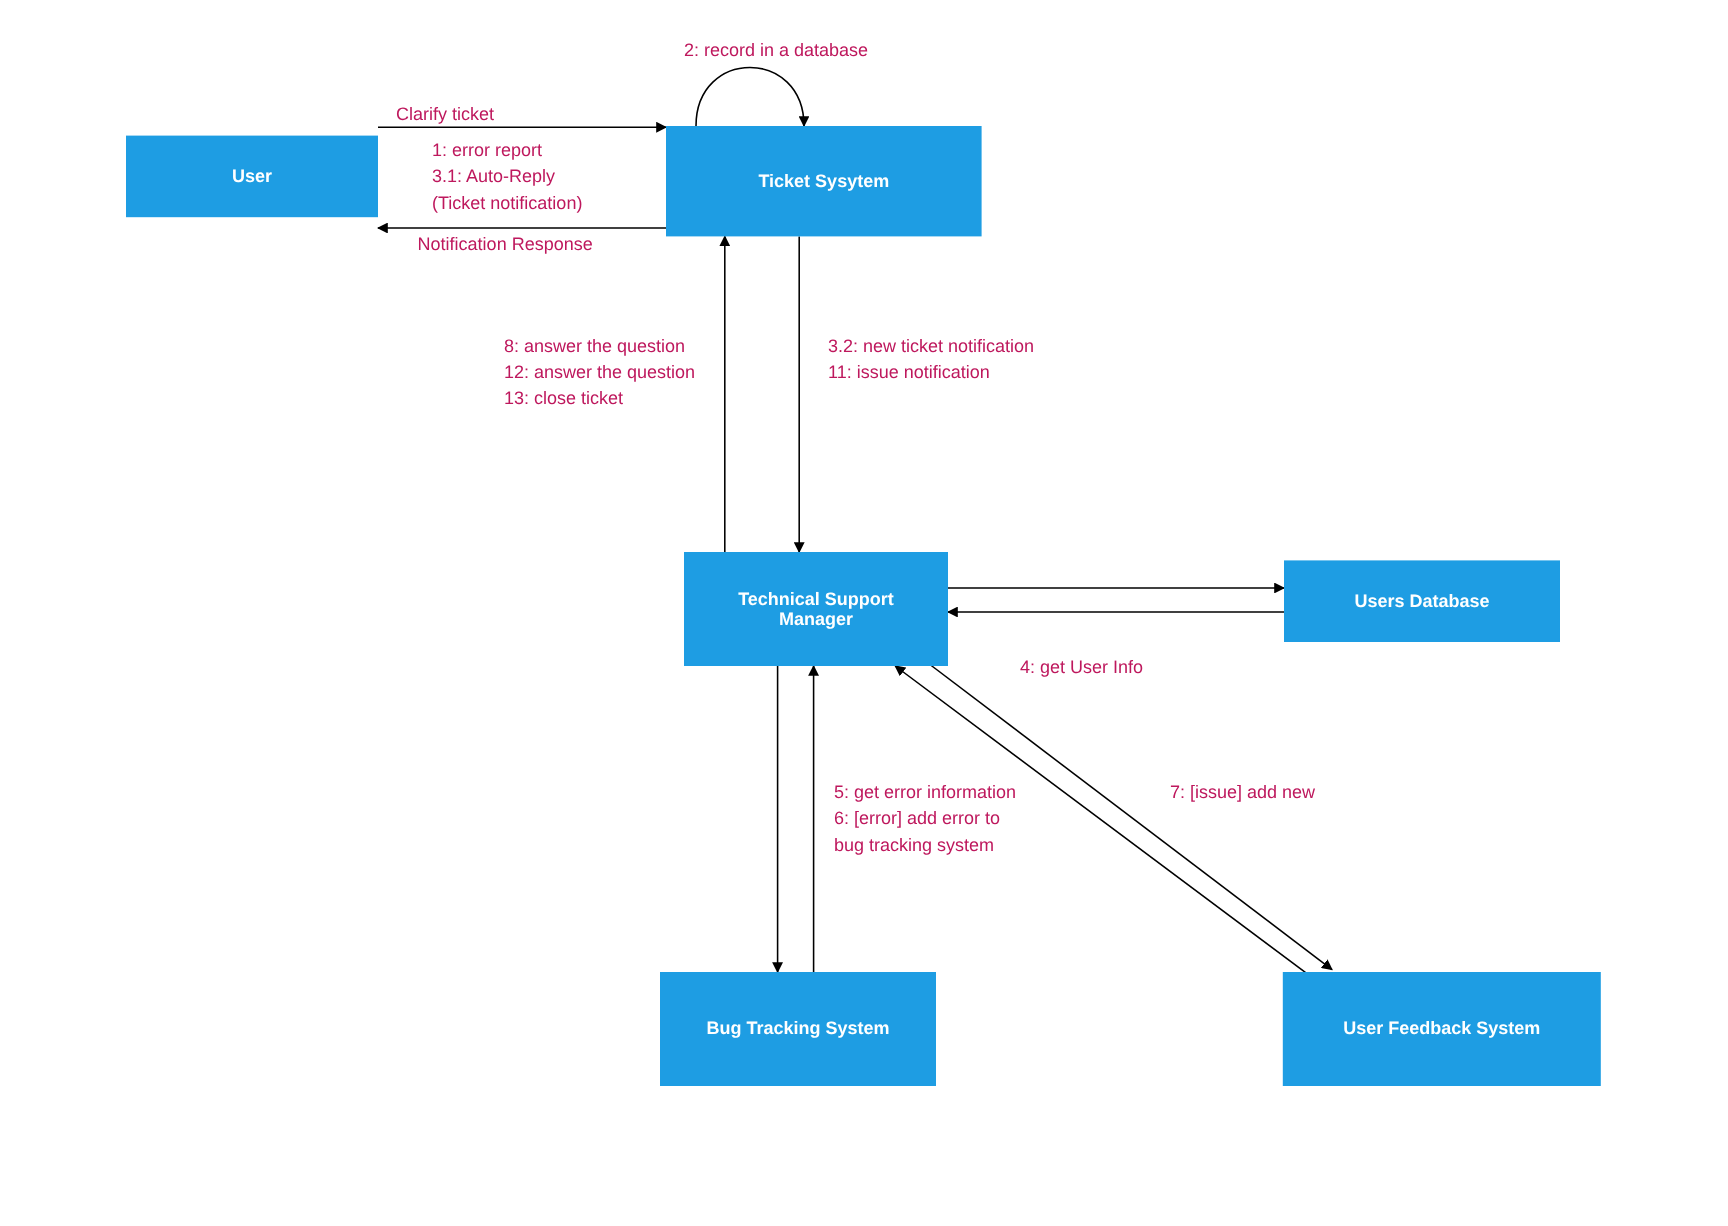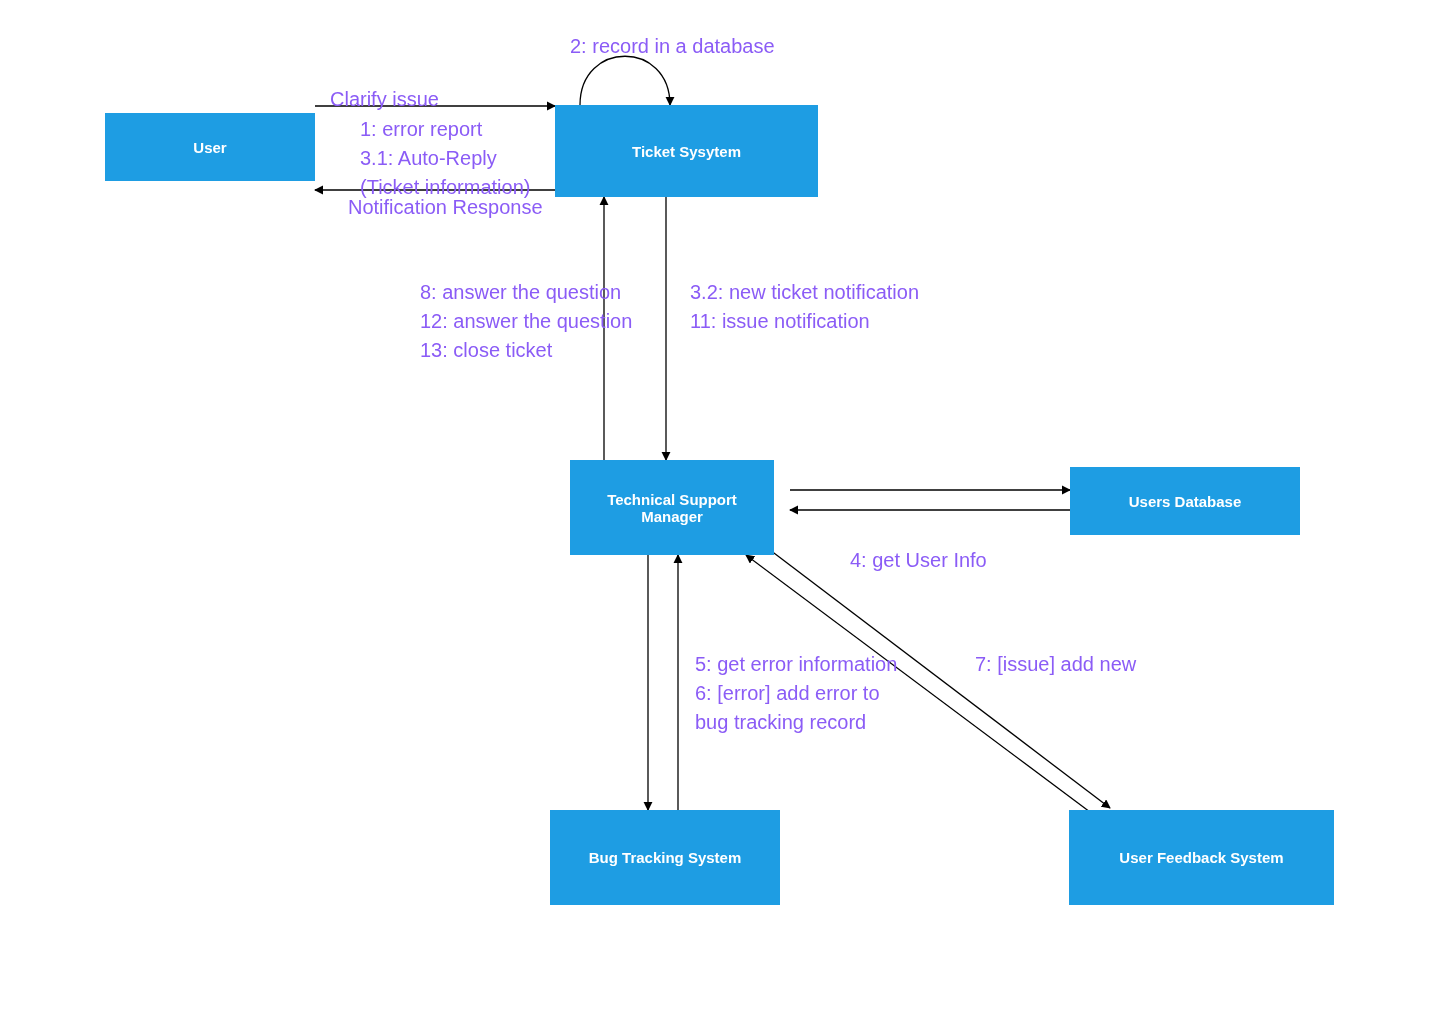--- a/index.html
+++ b/index.html
@@ -19,22 +19,22 @@
       align-items: center;
       justify-content: center;
       text-align: center;
       font-size: 15px;
       font-weight: 600;
       box-sizing: border-box;
       padding: 6px;
     }
     .label {
       position: absolute;
-      color: #8b5cf6;
-      font-size: 20px;
+      color: #be185d;
+      font-size: 15px;
       line-height: 1.45;
       white-space: nowrap;
     }
     svg.overlay {
       position: absolute;
       left: 0;
       top: 0;
       pointer-events: none;
     }
   </style>
@@ -69,53 +69,53 @@
 </svg>
 
 <div class="node" style="left:105px; top:113px; width:210px; height:68px;">
   <span>User</span>
 </div>
 
 <div class="node" style="left:555px; top:105px; width:263px; height:92px;">
   <span>Ticket Sysytem</span>
 </div>
 
-<div class="node" style="left:570px; top:460px; width:204px; height:95px; white-space:pre-line;">
+<div class="node" style="left:570px; top:460px; width:220px; height:95px; white-space:pre-line;">
   <span>Technical Support
 Manager</span>
 </div>
 
 <div class="node" style="left:1070px; top:467px; width:230px; height:68px;text-align:center;">
   <span>Users Database</span>
 </div>
 
 <div class="node" style="left:550px; top:810px; width:230px; height:95px;">
   <span>Bug Tracking System</span>
 </div>
 
 <div class="node" style="left:1035px; top:810px; width:265px; height:95px;margin-left:34px;">
   <span>User Feedback System</span>
 </div>
 
 <div class="label" style="left:570px; top:32px;">2: record in a database</div>
 
-<div class="label" style="left:330px; top:85px;">Clarify issue</div>
+<div class="label" style="left:330px; top:85px;">Clarify ticket</div>
 
 <div class="label" style="left:360px; top:115px; white-space:pre-line;">1: error report
 3.1: Auto-Reply
-(Ticket information)</div>
+(Ticket notification)</div>
 
 <div class="label" style="left:348px; top:193px;">Notification Response</div>
 
 <div class="label" style="left:420px; top:278px; white-space:pre-line;">8: answer the question
 12: answer the question
 13: close ticket</div>
 
 <div class="label" style="left:690px; top:278px; white-space:pre-line;">3.2: new ticket notification
 11: issue notification</div>
 
 <div class="label" style="left:850px; top:514px;margin-top:32px;">4: get User Info</div>
 
 <div class="label" style="left:695px; top:650px; white-space:pre-line;">5: get error information
 6: [error] add error to
-bug tracking record</div>
+bug tracking system</div>
 
 <div class="label" style="left:975px; top:650px;">7: [issue] add new</div>
 
 </body></html>

